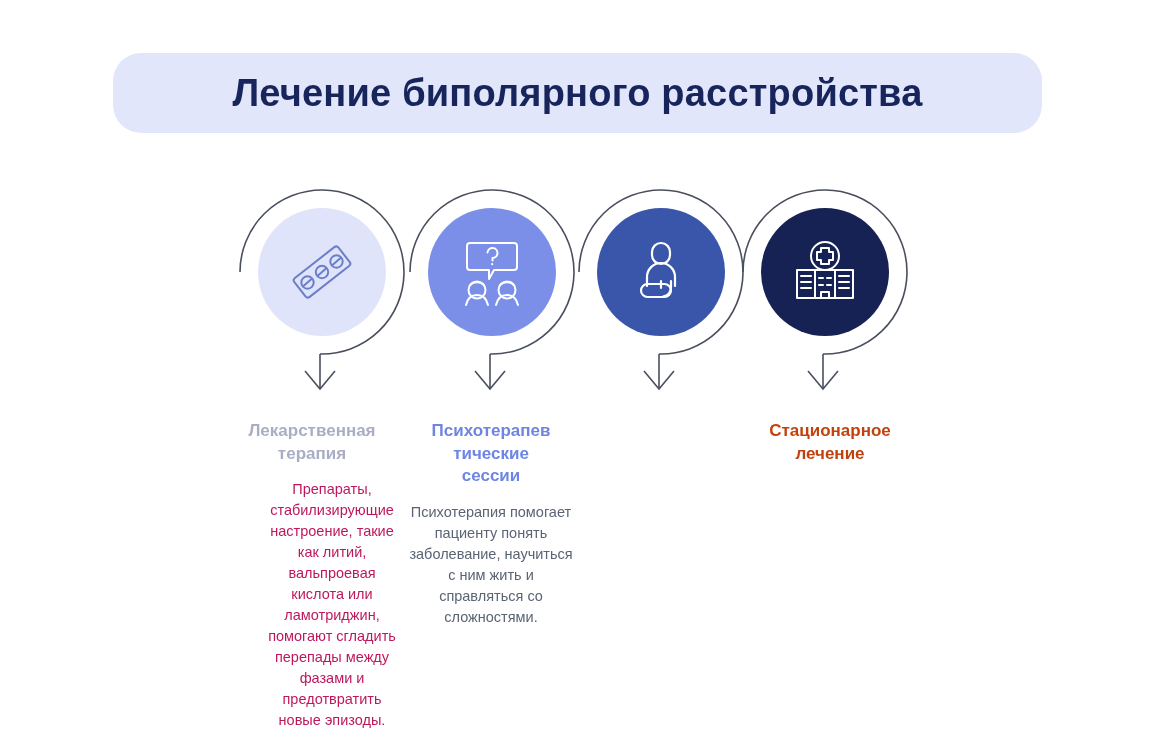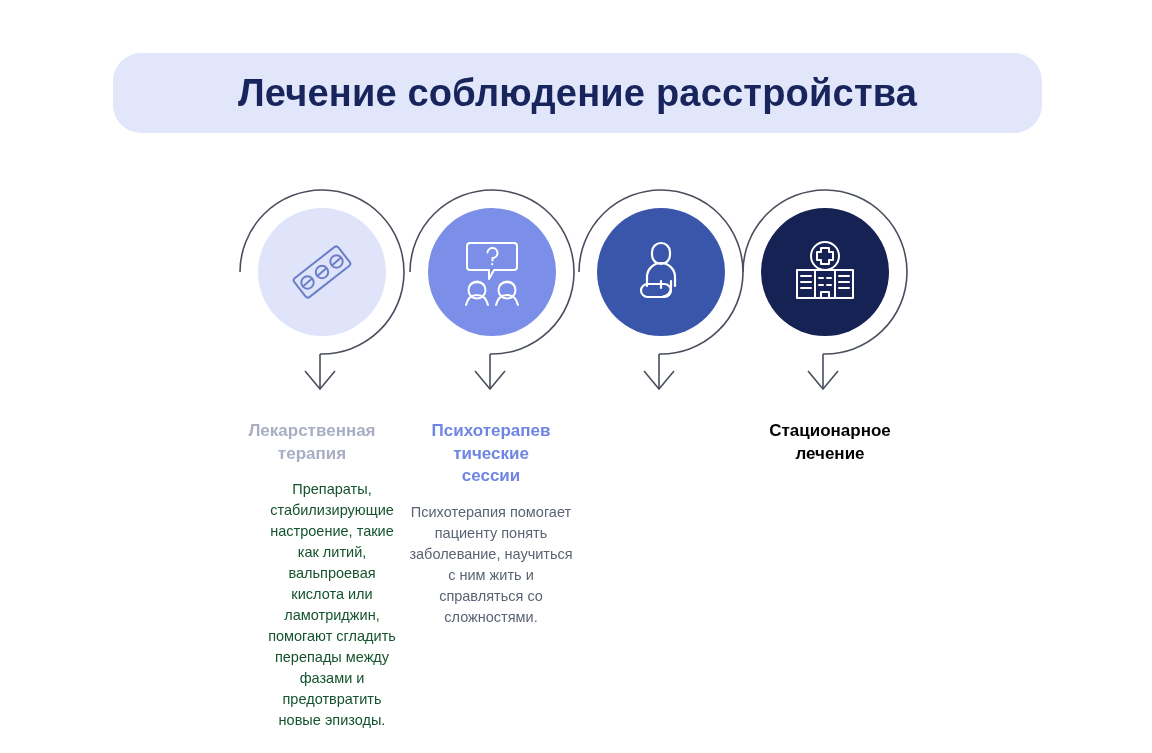--- a/index.html
+++ b/index.html
@@ -88,21 +88,21 @@
     font-size: 14.5px;
     line-height: 1.45;
     color: #5a6474;
     margin: 0;
   }
 </style>
 </head>
 <body style="background: rgb(255, 255, 255);">
 
 <div class="title-banner" style="background: rgb(226, 230, 250);">
-  <div class="title-text" style="color: rgb(23, 37, 92);">Лечение соблюдение расстройства</div>
+  <div class="title-text" style="color: rgb(23, 37, 92);">Лечение биполярного расстройства</div>
 </div>
 
 <div class="stage">
 
   <svg class="connectors" viewBox="0 0 1152 753">
     <g fill="none" stroke="#4a4f5e" stroke-width="1.6" stroke-linecap="butt" stroke-linejoin="miter">
 
       <path d="M 240,272 A 82,82 0 1 1 320,354"></path>
       <path d="M 320,354 L 320,388"></path>
       <path d="M 305,371 L 320,389 L 335,371"></path>
@@ -188,31 +188,31 @@
     </svg>
   </div>
 
 </div>
 
 <div class="columns">
 
   <div class="column" id="col-1" style="left:227px;">
     <h3 class="col-heading" style="color: rgb(169, 174, 196);">Лекарственная
 терапия</h3>
-    <p class="col-body" style="color: #14532d; margin-left: 40px;">Препараты, стабилизирующие настроение, такие как литий, вальпроевая кислота или ламотриджин, помогают сгладить перепады между фазами и предотвратить новые эпизоды.</p>
+    <p class="col-body" style="color: #be185d; margin-left: 40px;">Препараты, стабилизирующие настроение, такие как литий, вальпроевая кислота или ламотриджин, помогают сгладить перепады между фазами и предотвратить новые эпизоды.</p>
   </div>
 
   <div class="column" id="col-2" style="left:406px;">
     <h3 class="col-heading" style="color: rgb(110, 133, 227);">Психотерапев
 тические
 сессии</h3>
     <p class="col-body" style="color: rgb(90, 100, 116);">Психотерапия помогает пациенту понять заболевание, научиться с ним жить и справляться со сложностями.</p>
   </div>
 
   <div class="column" id="col-3" style="left:574px; width:176px;">
   </div>
 
   <div class="column" id="col-4" style="left:742px; width:176px;">
-    <h3 class="col-heading" style="color: #000000;">Стационарное
+    <h3 class="col-heading" style="color: #c2410c;">Стационарное
 лечение</h3>
   </div>
 
 </div>
 
 </body></html>

